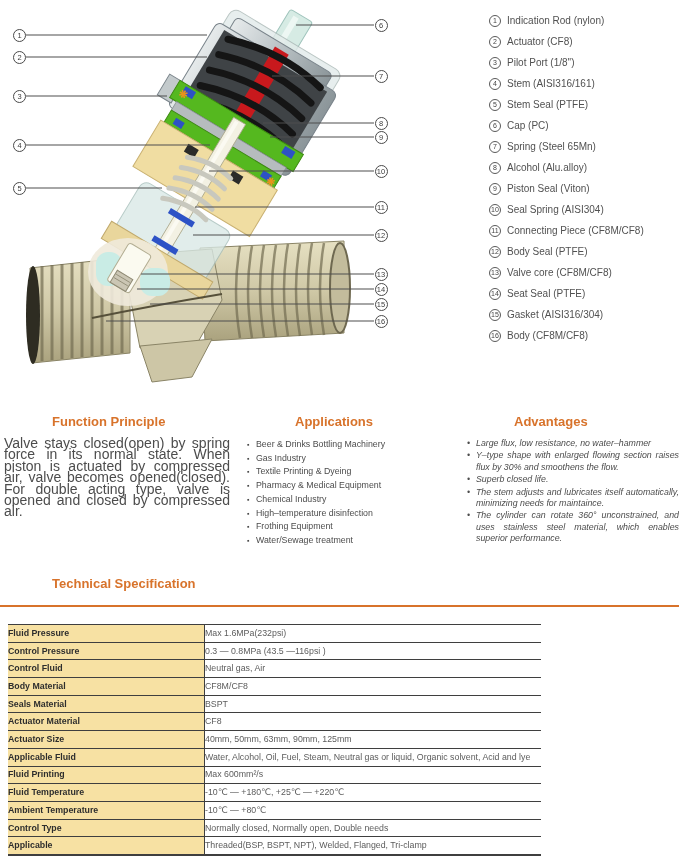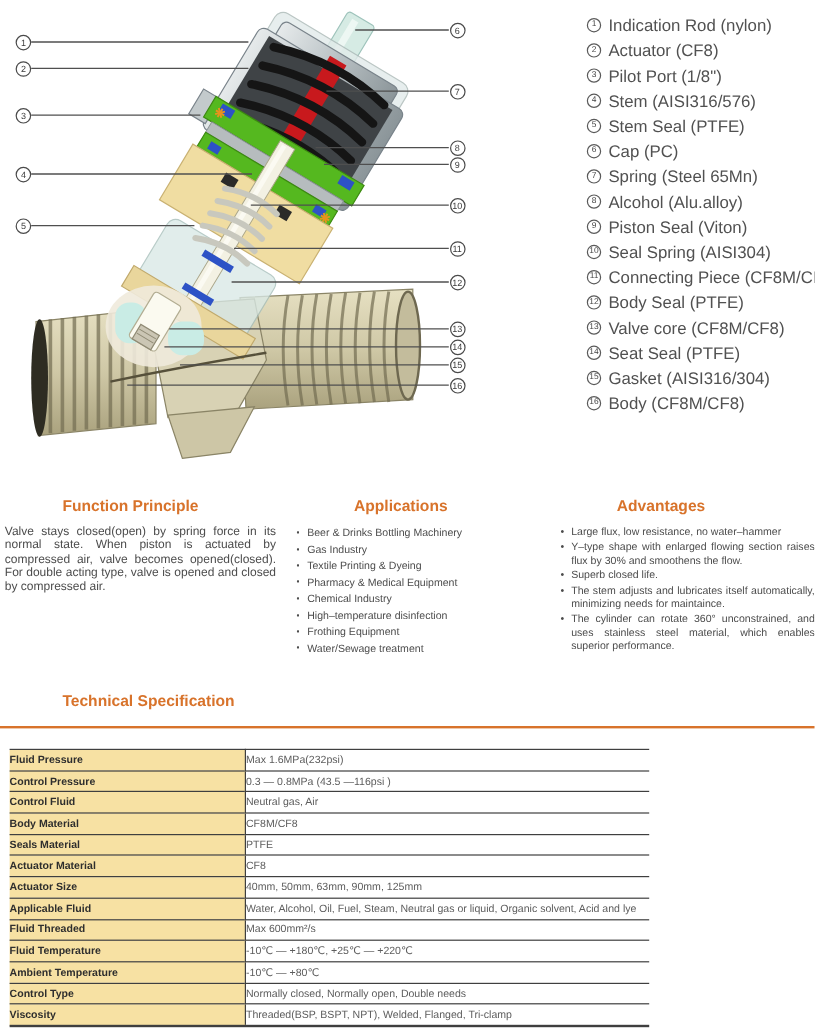--- a/index.html
+++ b/index.html
@@ -7,33 +7,33 @@
         font-family:"Liberation Sans","DejaVu Sans",sans-serif;color:#4c4c4c;}
   
   .diagram{position:absolute;left:0;top:0;width:460px;height:390px;}
   .bubble{position:absolute;width:13px;height:13px;border:1px solid #4a4a4a;border-radius:50%;
           background:#fff;box-sizing:border-box;font-size:7.5px;line-height:11px;text-align:center;color:#3c3c3c;}
   
   .parts-list{position:absolute;left:489px;top:10px;width:190px;}
   .part-item{height:21px;display:flex;align-items:center;}
   .cnum{flex:none;width:12px;height:12px;border:1px solid #5a5a5a;border-radius:50%;box-sizing:border-box;
         font-size:7px;line-height:10px;text-align:center;color:#444;margin-right:6px;background:#fff;}
-  .part-label{font-size:14px;color:#515151;white-space:nowrap;}
+  .part-label{font-size:10px;color:#515151;white-space:nowrap;}
   
   .sec-title{position:static;font-size:13px;font-weight:bold;color:#d8732b;margin:0 0 9px 0;padding-left:48px;}
   .col{position:absolute;top:414px;}
   .col-fp{left:4px;width:226px;}
-  .col-fp p{margin:0;font-size:10px;line-height:11.4px;text-align:justify;color:#4c4c4c;}
+  .col-fp p{margin:0;font-size:14px;line-height:11.4px;text-align:justify;color:#4c4c4c;}
   .col-apps{left:247px;width:208px;}
   .col-adv{left:466px;width:213px;}
   ul.plain{list-style:none;margin:0;padding:0;}
   .col-apps li{position:relative;font-size:8.8px;line-height:13.7px;color:#4c4c4c;padding-left:9px;}
   .col-apps li::before{content:"▪";position:absolute;left:0;top:0;font-size:7px;}
   .col-adv li{position:relative;font-size:8.8px;line-height:11.4px;color:#4c4c4c;padding-left:10px;
-              text-align:justify;margin-bottom:1px;}
+              text-align:justify;margin-bottom:1px;font-style:italic;}
   .col-adv li::before{content:"•";position:absolute;left:1px;top:0;}
   
   .spec-title{position:absolute;left:4px;top:576px;}
   .spec-rule{position:absolute;left:0;top:605px;width:679px;height:2px;background:#d8732b;}
   table.spec{position:absolute;left:8px;top:624px;width:533px;border-collapse:collapse;}
   table.spec td{border-top:1px solid #3f3f3f;height:16.7px;padding:0;line-height:1;vertical-align:middle;}
   table.spec tr:last-child td{border-bottom:2px solid #3f3f3f;}
   td.k{width:196px;background:#f7e1a3;border-right:1px solid #3f3f3f;
        font-size:8.8px;font-weight:bold;color:#2e2e2e;padding-left:14px;}
   td.v{font-size:8.8px;color:#5c5c5c;padding-left:18px;}
@@ -210,21 +210,21 @@
         <span class="part-label">Actuator (CF8)</span>
       </div>
 
       <div class="part-item">
         <span class="cnum">3</span>
         <span class="part-label">Pilot Port (1/8")</span>
       </div>
 
       <div class="part-item">
         <span class="cnum">4</span>
-        <span class="part-label">Stem (AISI316/576)</span>
+        <span class="part-label">Stem (AISI316/161)</span>
       </div>
 
       <div class="part-item">
         <span class="cnum">5</span>
         <span class="part-label">Stem Seal (PTFE)</span>
       </div>
 
       <div class="part-item">
         <span class="cnum">6</span>
         <span class="part-label">Cap (PC)</span>
@@ -334,58 +334,58 @@
           <td class="v">Neutral gas, Air</td>
         </tr>
 
         <tr>
           <td class="k">Body Material</td>
           <td class="v">CF8M/CF8</td>
         </tr>
 
         <tr>
           <td class="k">Seals Material</td>
-          <td class="v">PTFE</td>
+          <td class="v">BSPT</td>
         </tr>
 
         <tr>
           <td class="k">Actuator Material</td>
           <td class="v">CF8</td>
         </tr>
 
         <tr>
           <td class="k">Actuator Size</td>
           <td class="v">40mm, 50mm, 63mm, 90mm, 125mm</td>
         </tr>
 
         <tr>
           <td class="k">Applicable Fluid</td>
           <td class="v">Water, Alcohol, Oil, Fuel, Steam, Neutral gas or liquid, Organic solvent, Acid and lye</td>
         </tr>
 
         <tr>
-          <td class="k">Fluid Threaded</td>
+          <td class="k">Fluid Printing</td>
           <td class="v">Max 600mm²/s</td>
         </tr>
 
         <tr>
           <td class="k">Fluid Temperature</td>
           <td class="v">-10℃ — +180℃,  +25℃ — +220℃</td>
         </tr>
 
         <tr>
           <td class="k">Ambient Temperature</td>
           <td class="v">-10℃ — +80℃</td>
         </tr>
 
         <tr>
           <td class="k">Control Type</td>
           <td class="v">Normally closed, Normally open, Double needs</td>
         </tr>
 
         <tr>
-          <td class="k">Viscosity</td>
+          <td class="k">Applicable</td>
           <td class="v">Threaded(BSP, BSPT, NPT), Welded, Flanged, Tri-clamp</td>
         </tr>
       </tbody>
   </table>
 
 </div>
 
 </body></html>

